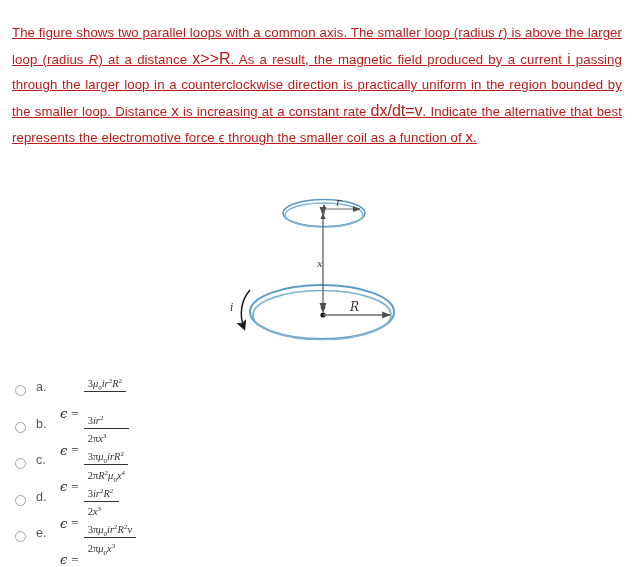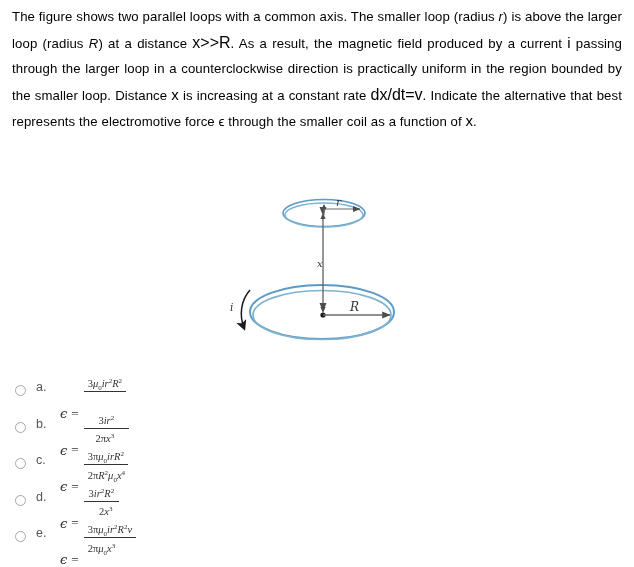--- a/index.html
+++ b/index.html
@@ -13,27 +13,28 @@
     font-family: "Liberation Sans", sans-serif;
     color: #4c4c4c;
     position: relative;
     overflow: hidden;
   }
 
   
   #question-text {
     position: absolute;
     left: 12px;
-    top: 4px;
+    top: 20px;
     width: 610px;
     font-size: 13.2px;
     line-height: 25.5px;
     text-align: justify;
-    color: #000000;
+    color: #b91c1c;
     letter-spacing: 0.1px;
+    text-decoration: underline;
   }
   #question-text .ital {
     font-style: italic;
   }
   #question-text .big {
     font-size: 16px;
     letter-spacing: 0;
   }
   #question-text .mid {
     font-size: 15px;
@@ -101,21 +102,21 @@
     padding-top: 4px;
   }
   .eq {
     font-size: 13px;
     padding-right: 5px;
     padding-top: 4px;
   }
   .frac {
     display: inline-flex;
     flex-direction: column;
-    align-items: center;
+    align-items: flex-start;
     font-size: 10.5px;
     line-height: 1.15;
   }
   .frac .num {
     padding: 0 4px 1px 4px;
     white-space: nowrap;
   }
   .frac .bar {
     height: 1px;
     background: #333333;

